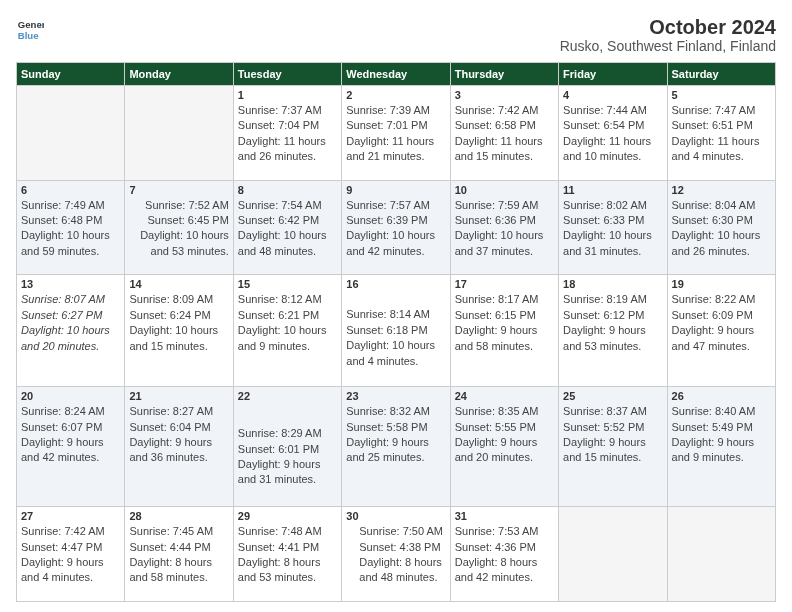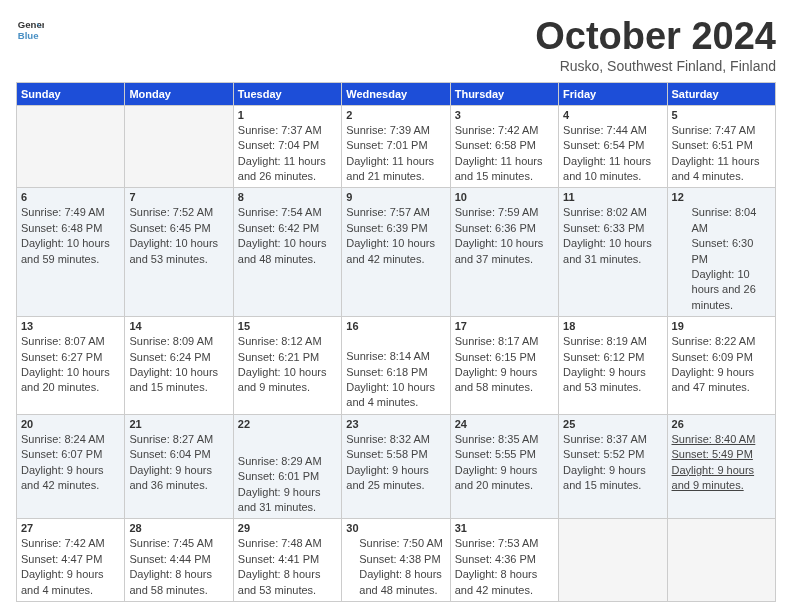--- a/index.html
+++ b/index.html
@@ -29,38 +29,38 @@
       gap: 4px;
     }
     .logo-icon {
       width: 28px;
       height: 28px;
     }
     .title-block {
       text-align: right;
     }
     .main-title {
-      font-size: 38px;
+      font-size: 20px;
       font-weight: bold;
       color: #333;
       line-height: 1.1;
     }
     .subtitle {
       font-size: 14px;
       color: #555;
     }
     .calendar {
       flex: 1;
       border: 1px solid #ccc;
       border-collapse: collapse;
       width: 100%;
       table-layout: fixed;
     }
     .calendar th {
-      background-color: #1d4ed8;
+      background-color: #14532d;
       color: #fff;
       font-size: 11px;
       font-weight: bold;
       padding: 5px 4px;
       text-align: left;
       border: 1px solid #ccc;
     }
     .calendar td {
       border: 1px solid #ccc;
       vertical-align: top;
@@ -165,21 +165,21 @@
         </tr>
         <tr>
           <td>
             <span class="day-num">6</span>
             <div class="day-info" style="white-space: pre-line;">Sunrise: 7:49 AM
 Sunset: 6:48 PM
 Daylight: 10 hours and 59 minutes.</div>
           </td>
           <td>
             <span class="day-num">7</span>
-            <div class="day-info" style="white-space: pre-line;">Sunrise: 7:52 AM
+            <div class="day-info" style="white-space: pre-line; text-align: right;">Sunrise: 7:52 AM
 Sunset: 6:45 PM
 Daylight: 10 hours and 53 minutes.</div>
           </td>
           <td>
             <span class="day-num">8</span>
             <div class="day-info" style="white-space: pre-line;">Sunrise: 7:54 AM
 Sunset: 6:42 PM
 Daylight: 10 hours and 48 minutes.</div>
           </td>
           <td>
@@ -195,29 +195,29 @@
 Daylight: 10 hours and 37 minutes.</div>
           </td>
           <td>
             <span class="day-num">11</span>
             <div class="day-info" style="white-space: pre-line;">Sunrise: 8:02 AM
 Sunset: 6:33 PM
 Daylight: 10 hours and 31 minutes.</div>
           </td>
           <td>
             <span class="day-num">12</span>
-            <div class="day-info" style="white-space: pre-line; margin-left: 20px;">Sunrise: 8:04 AM
+            <div class="day-info" style="white-space: pre-line;">Sunrise: 8:04 AM
 Sunset: 6:30 PM
 Daylight: 10 hours and 26 minutes.</div>
           </td>
         </tr>
         <tr>
           <td>
             <span class="day-num">13</span>
-            <div class="day-info" style="white-space: pre-line;">Sunrise: 8:07 AM
+            <div class="day-info" style="white-space: pre-line; font-style: italic;">Sunrise: 8:07 AM
 Sunset: 6:27 PM
 Daylight: 10 hours and 20 minutes.</div>
           </td>
           <td>
             <span class="day-num">14</span>
             <div class="day-info" style="white-space: pre-line;">Sunrise: 8:09 AM
 Sunset: 6:24 PM
 Daylight: 10 hours and 15 minutes.</div>
           </td>
           <td>
@@ -283,21 +283,21 @@
 Daylight: 9 hours and 20 minutes.</div>
           </td>
           <td>
             <span class="day-num">25</span>
             <div class="day-info" style="white-space: pre-line;">Sunrise: 8:37 AM
 Sunset: 5:52 PM
 Daylight: 9 hours and 15 minutes.</div>
           </td>
           <td>
             <span class="day-num">26</span>
-            <div class="day-info" style="white-space: pre-line; text-decoration: underline;">Sunrise: 8:40 AM
+            <div class="day-info" style="white-space: pre-line;">Sunrise: 8:40 AM
 Sunset: 5:49 PM
 Daylight: 9 hours and 9 minutes.</div>
           </td>
         </tr>
         <tr>
           <td>
             <span class="day-num">27</span>
             <div class="day-info" style="white-space: pre-line;">Sunrise: 7:42 AM
 Sunset: 4:47 PM
 Daylight: 9 hours and 4 minutes.</div>

